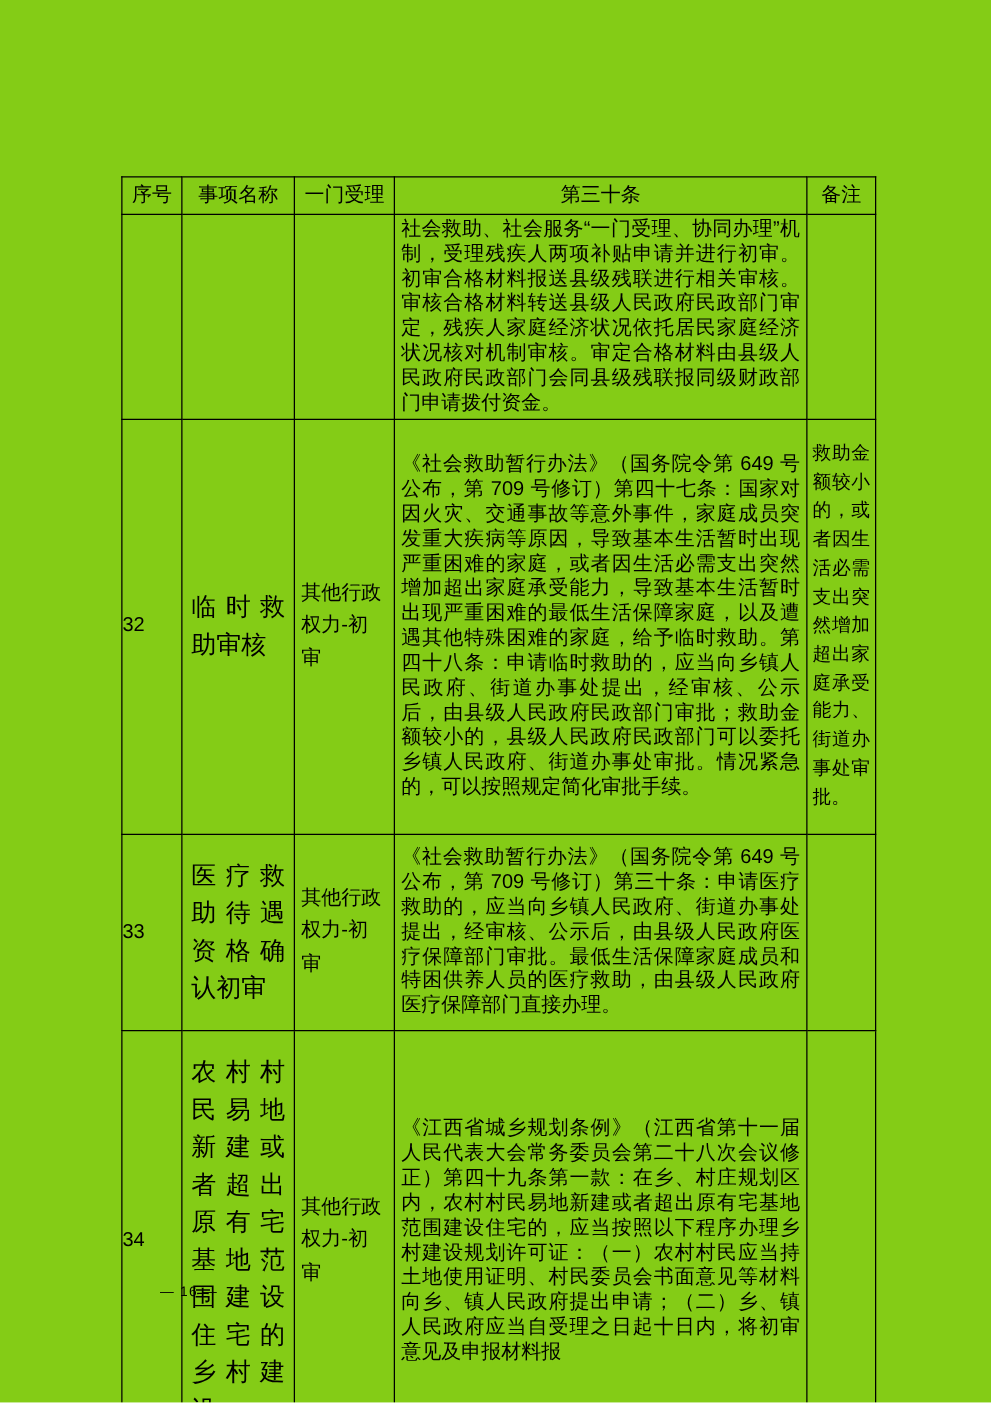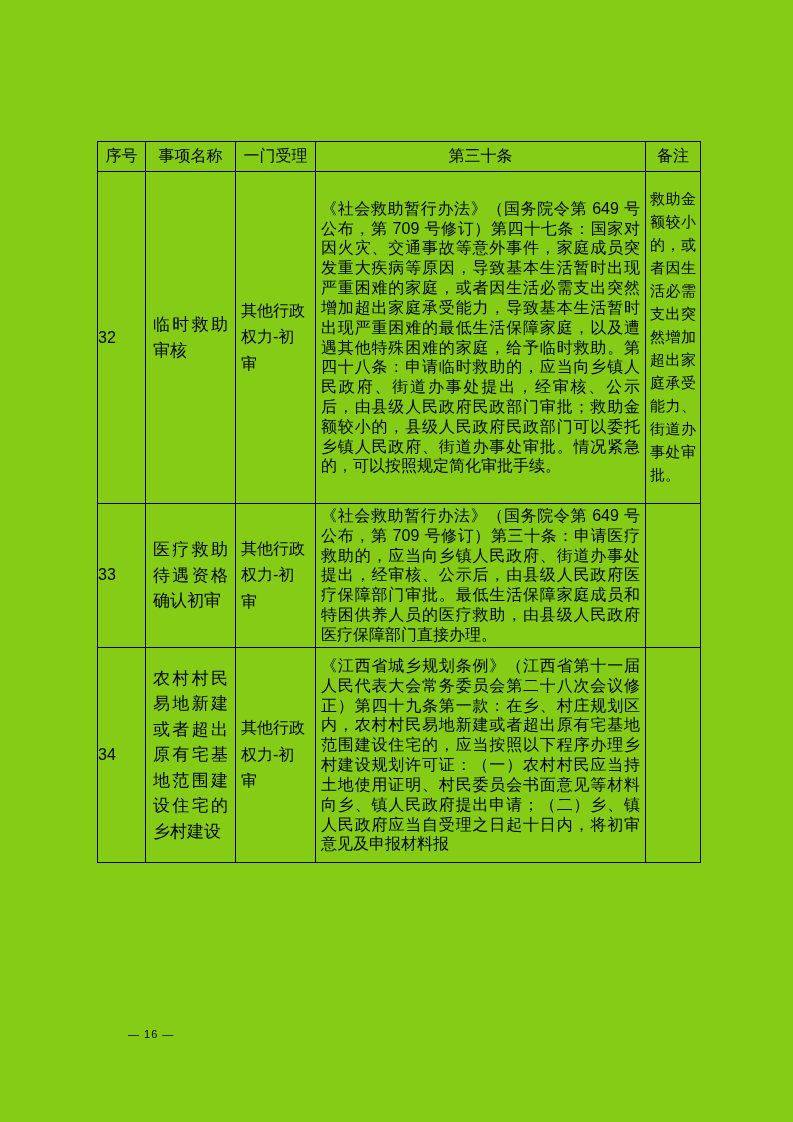--- a/index.html
+++ b/index.html
@@ -40,21 +40,21 @@
   }
   tr.row-h0 td { height: 158px; }
   tr.row-h1 td { height: 332px; }
   tr.row-h2 td { height: 143px; }
   tr.row-h3 td { height: 178px; }
   td.cell-seq {
     font-size: 16px;
     text-align: left;
   }
   td.cell-name {
-    font-size: 17px;
+    font-size: 20px;
     line-height: 1.5;
     padding: 18px 7px;
     text-align: justify;
     text-justify: inter-ideograph;
   }
   td.cell-ptype {
     font-size: 16px;
     line-height: 1.65;
     padding: 2px 5px;
   }
@@ -98,20 +98,27 @@
     <thead>
       <tr>
         <th>序号</th>
         <th>事项名称</th>
         <th>一门受理</th>
         <th>第三十条</th>
         <th>备注</th>
       </tr>
     </thead>
     <tbody>
+      <tr class="row-h0">
+        <td class="cell-seq"></td>
+        <td class="cell-name"></td>
+        <td class="cell-ptype"></td>
+        <td class="cell-basis">社会救助、社会服务“一门受理、协同办理”机制，受理残疾人两项补贴申请并进行初审。初审合格材料报送县级残联进行相关审核。审核合格材料转送县级人民政府民政部门审定，残疾人家庭经济状况依托居民家庭经济状况核对机制审核。审定合格材料由县级人民政府民政部门会同县级残联报同级财政部门申请拨付资金。</td>
+        <td class="cell-remark"></td>
+      </tr>
       <tr class="row-h1">
         <td class="cell-seq">32</td>
         <td class="cell-name">临时救助审核</td>
         <td class="cell-ptype">其他行政权力-初审</td>
         <td class="cell-basis">《社会救助暂行办法》（国务院令第 649 号公布，第 709 号修订）第四十七条：国家对因火灾、交通事故等意外事件，家庭成员突发重大疾病等原因，导致基本生活暂时出现严重困难的家庭，或者因生活必需支出突然增加超出家庭承受能力，导致基本生活暂时出现严重困难的最低生活保障家庭，以及遭遇其他特殊困难的家庭，给予临时救助。第四十八条：申请临时救助的，应当向乡镇人民政府、街道办事处提出，经审核、公示后，由县级人民政府民政部门审批；救助金额较小的，县级人民政府民政部门可以委托乡镇人民政府、街道办事处审批。情况紧急的，可以按照规定简化审批手续。</td>
         <td class="cell-remark">救助金额较小的，或者因生活必需支出突然增加超出家庭承受能力、街道办事处审批。</td>
       </tr>
       <tr class="row-h2">
         <td class="cell-seq">33</td>
         <td class="cell-name">医疗救助待遇资格确认初审</td>

